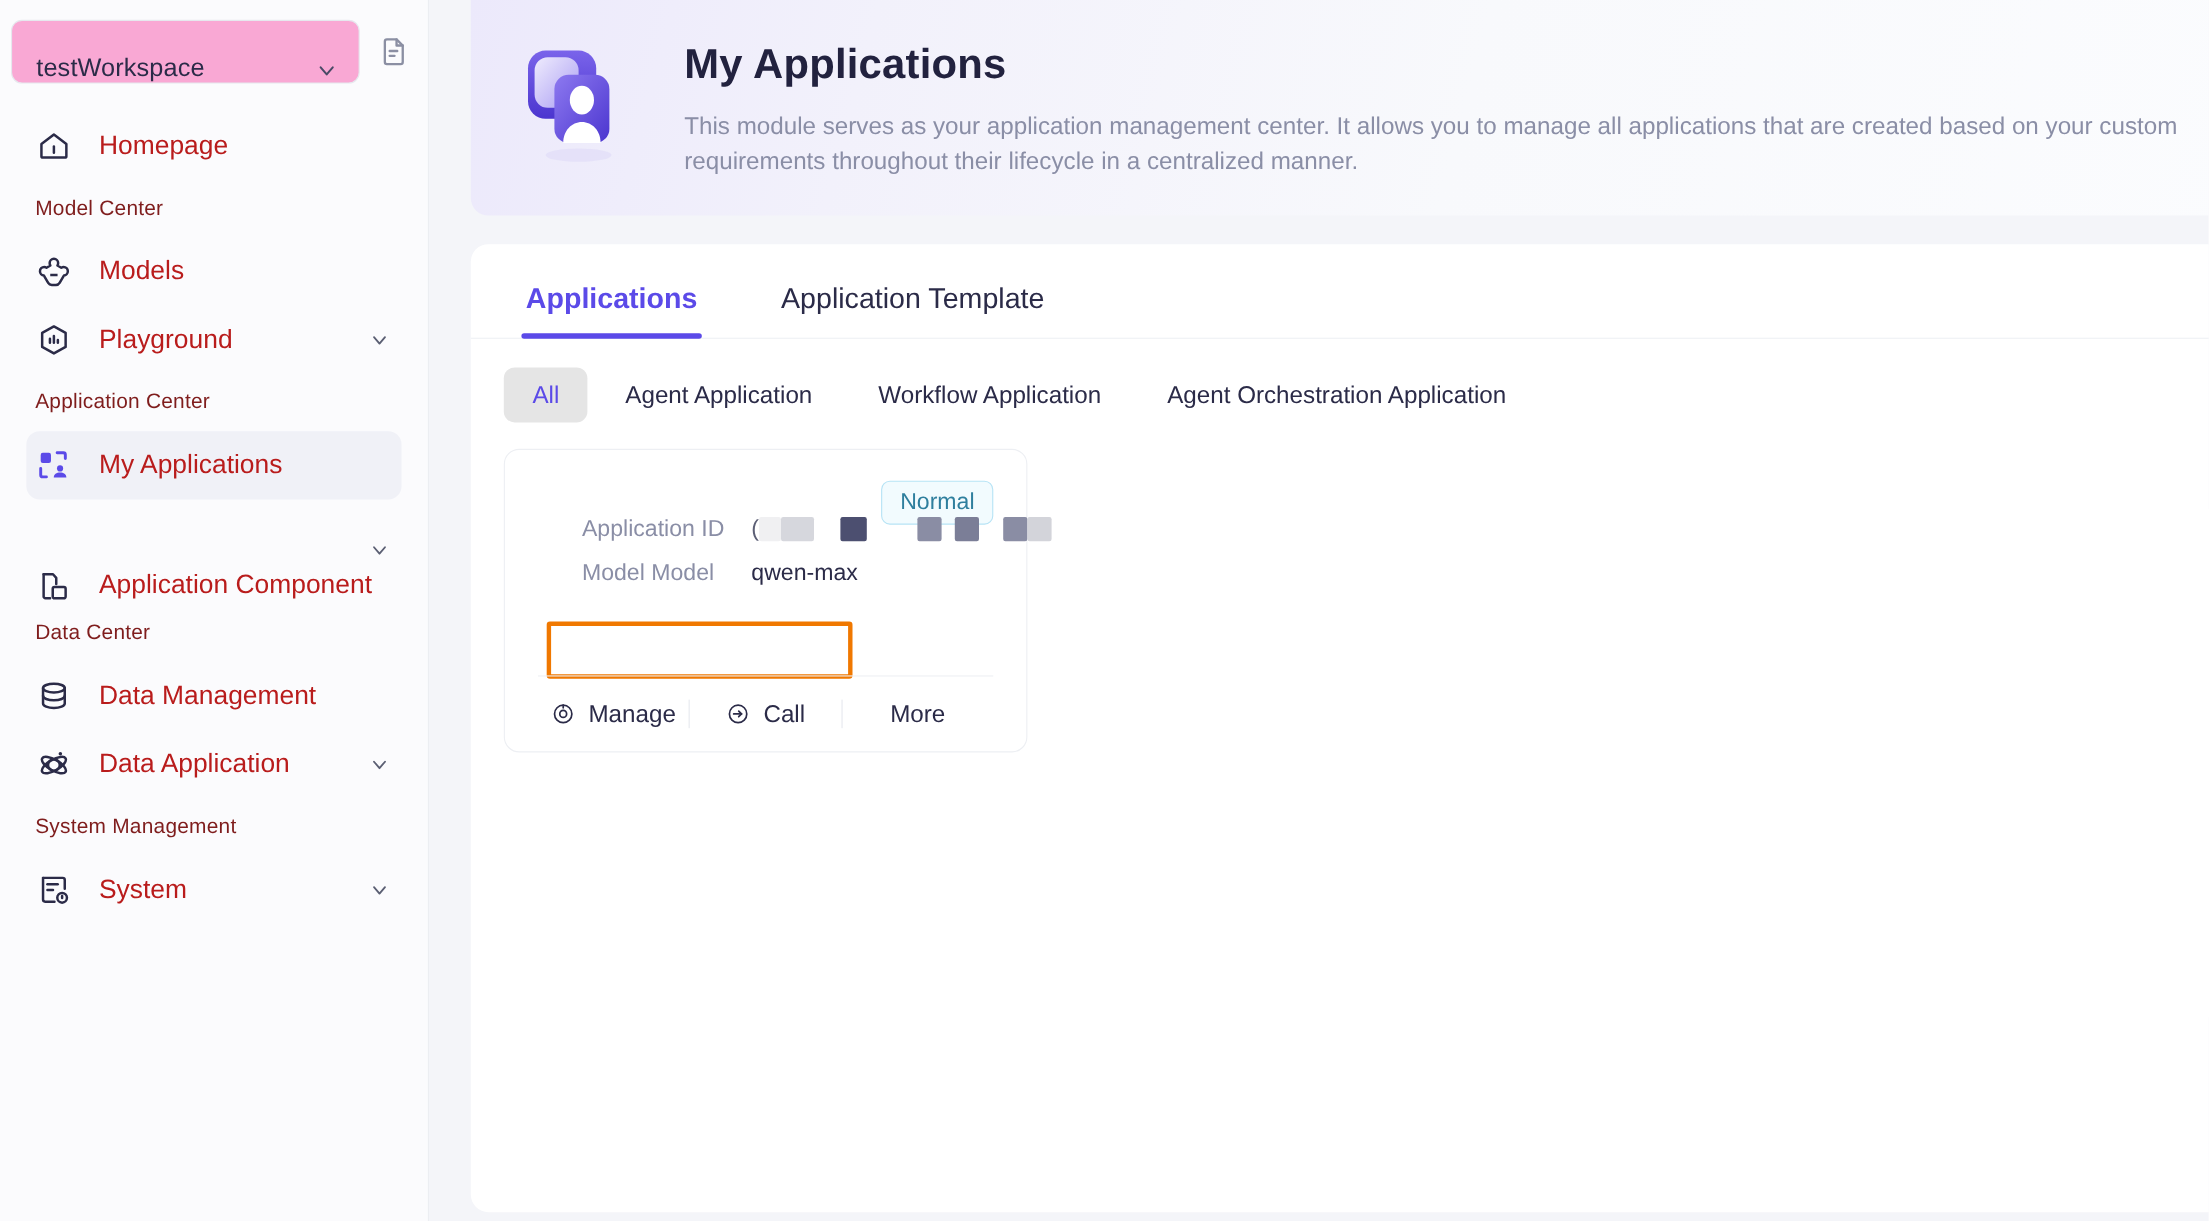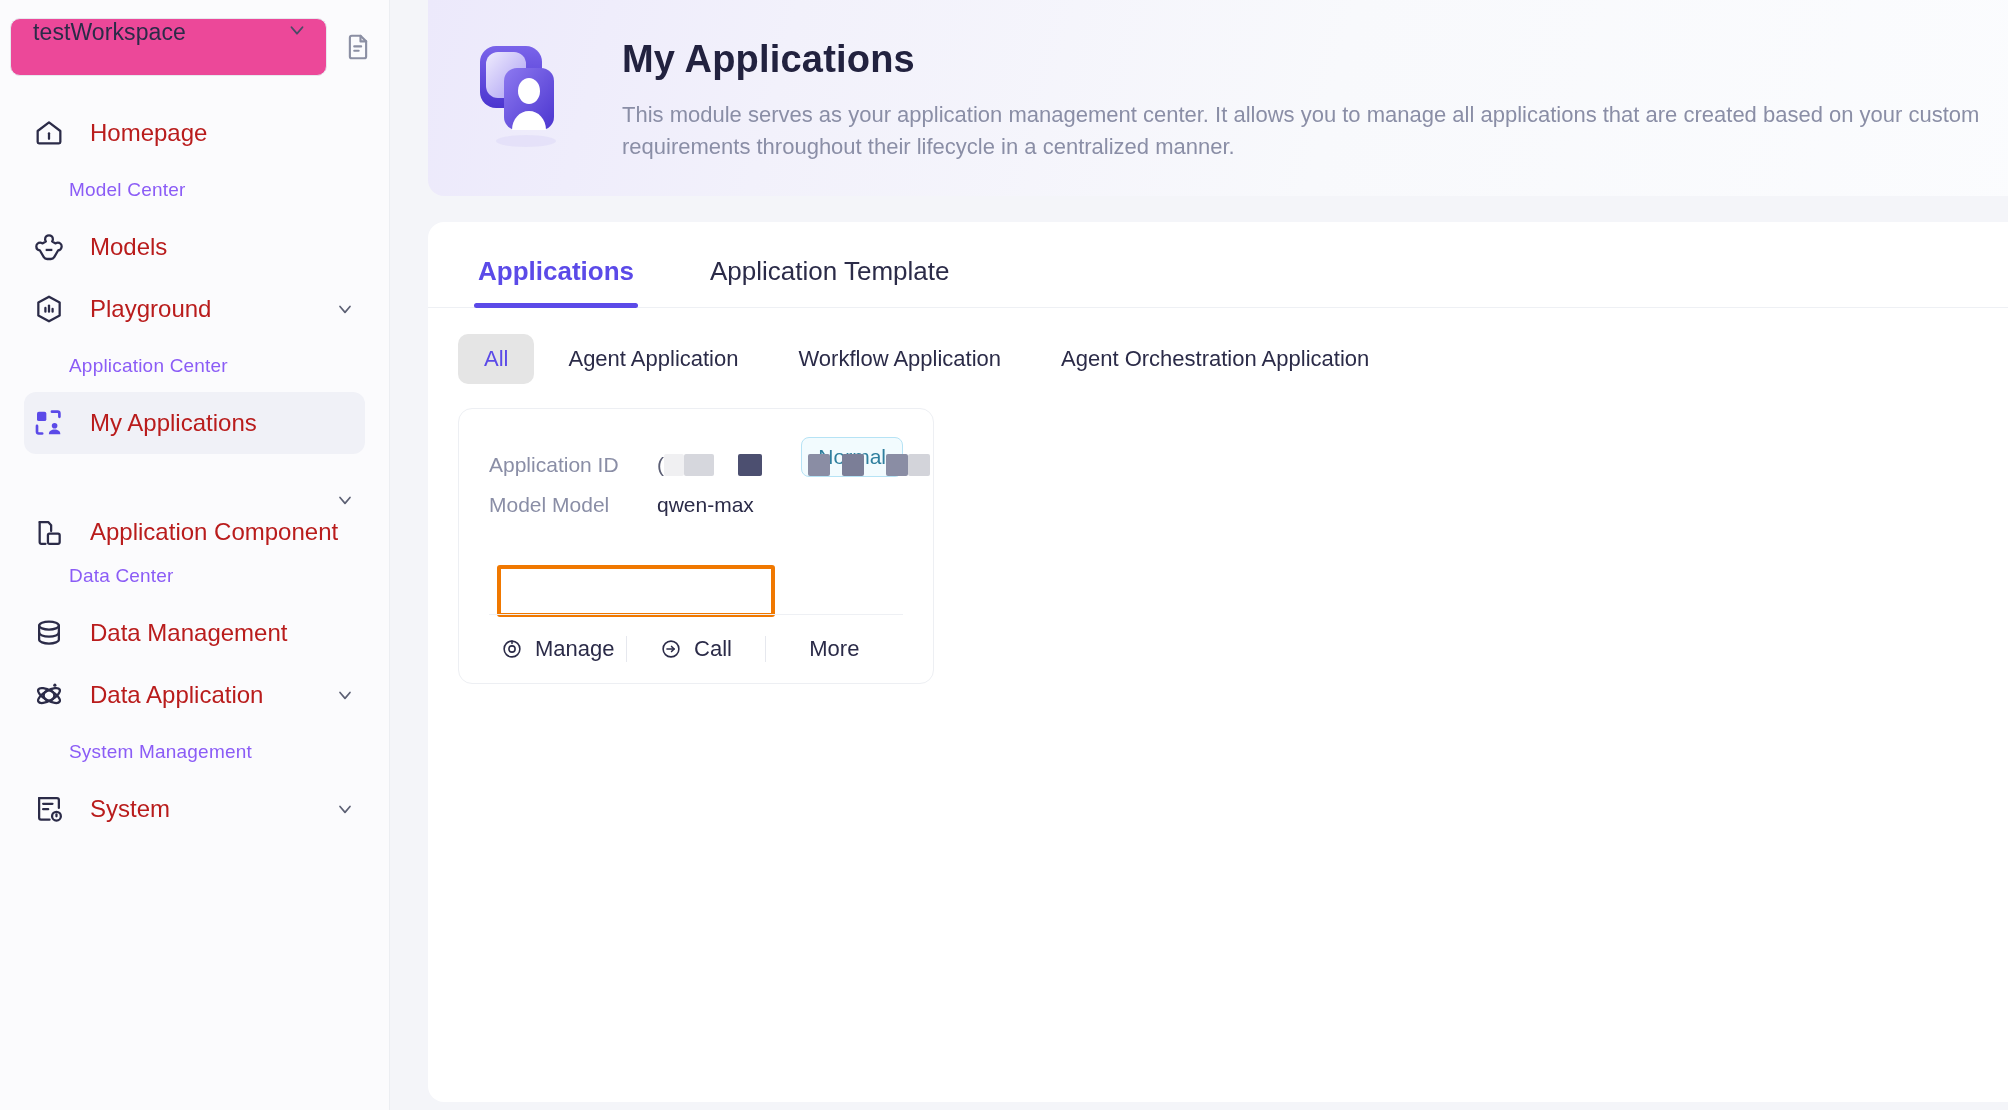--- a/index.html
+++ b/index.html
@@ -19,34 +19,33 @@
     flex: 0 0 390px;
     position: relative;
     padding-top: 18px;
   }
   .ws-row { display: flex; align-items: center; padding: 0 14px 0 10px; gap: 14px; }
   .ws-select {
     flex: 1 1 auto;
     height: 58px;
     border: 1px solid #e6e8ee;
     border-radius: 10px;
-    background: #ec4899;
-    display: flex; align-items: flex-start; justify-content: space-between;
+    background: #f9a8d4;
+    display: flex; align-items: flex-end; justify-content: space-between;
     padding: 0 18px 0 22px;
   }
   .ws-name { font-size: 23px; color: #2b2b48; letter-spacing: .1px; }
   .chev { width: 22px; height: 22px; color: #4a4a66; flex: 0 0 22px; }
   .doc-btn { width: 34px; height: 34px; color: #8b8fa3; display:flex; align-items:center; justify-content:center;}
 
   .nav { margin-top: 26px; }
   .nav-group-label {
-    font-size: 19px; color: #8b5cf6; padding: 0 0 0 32px;
+    font-size: 19px; color: #7f1d1d; padding: 0 0 0 32px;
     height: 52px; display: flex; align-items: center;
     letter-spacing: .2px;
-    margin-left: 37px;
   }
   .nav-item {
     display: flex; align-items: center; gap: 24px;
     margin: 0 24px; padding: 0 8px;
     min-height: 62px; border-radius: 12px;
     color: #2b2b48;
     position: relative;
   }
   .nav-item .ni-icon { width: 34px; height: 34px; flex: 0 0 34px; color: #2b2b48; display:flex; align-items:center; justify-content:center;}
   .nav-item .ni-label { font-size: 24px; color: #b91c1c; line-height: 1.55; }
@@ -123,21 +122,21 @@
     border: 1px solid #b6e3f5; color: #2f7f9e;
     background: #f2fbfe; border-radius: 8px;
     font-size: 21px; padding: 7px 16px;
   }
   .type-badge {
     display: inline-block; margin-top: 12px;
     background: #f4f5f8; color: #8a8ea6;
     border-radius: 6px; font-size: 21px; padding: 5px 14px;
   }
   .meta { margin-top: 14px; }
-  .meta-row { display: flex; align-items: flex-start; height: 40px; gap: 22px; }
+  .meta-row { display: flex; align-items: flex-end; height: 40px; gap: 8px; margin-left: 40px; }
   .meta-label { font-size: 21px; color: #8a8ea6; width: 146px; flex: 0 0 146px; }
   .meta-value { font-size: 21px; color: #2b2b48; display: flex; align-items: center; gap: 0; }
   .highlight-box {
     position: absolute; left: 8px; right: 128px; top: 112px; height: 52px;
     border: 4px solid #f07800; border-radius: 3px; pointer-events: none;
   }
   .meta-wrap { position: relative; }
   .card-sep { position: absolute; left: 30px; right: 30px; bottom: 68px; height: 1px; background: #eef0f4; }
   .card-actions {
     position: absolute; left: 30px; right: 30px; bottom: 0; height: 68px;

